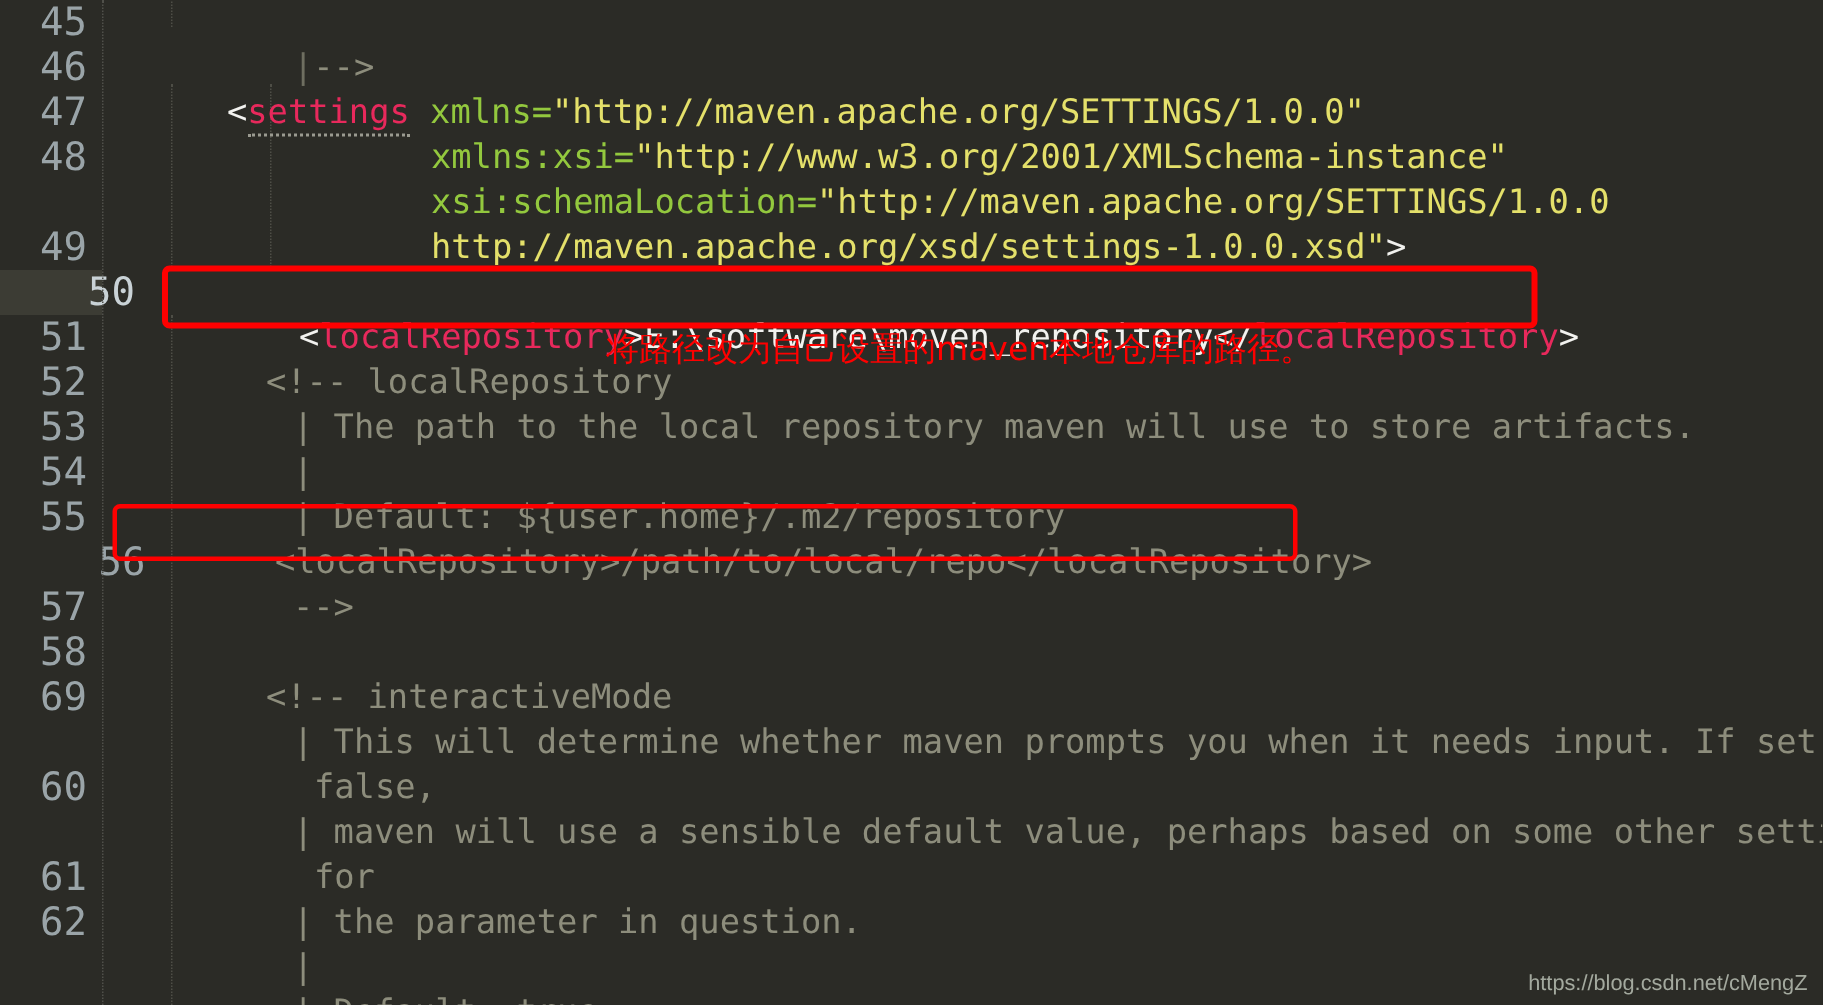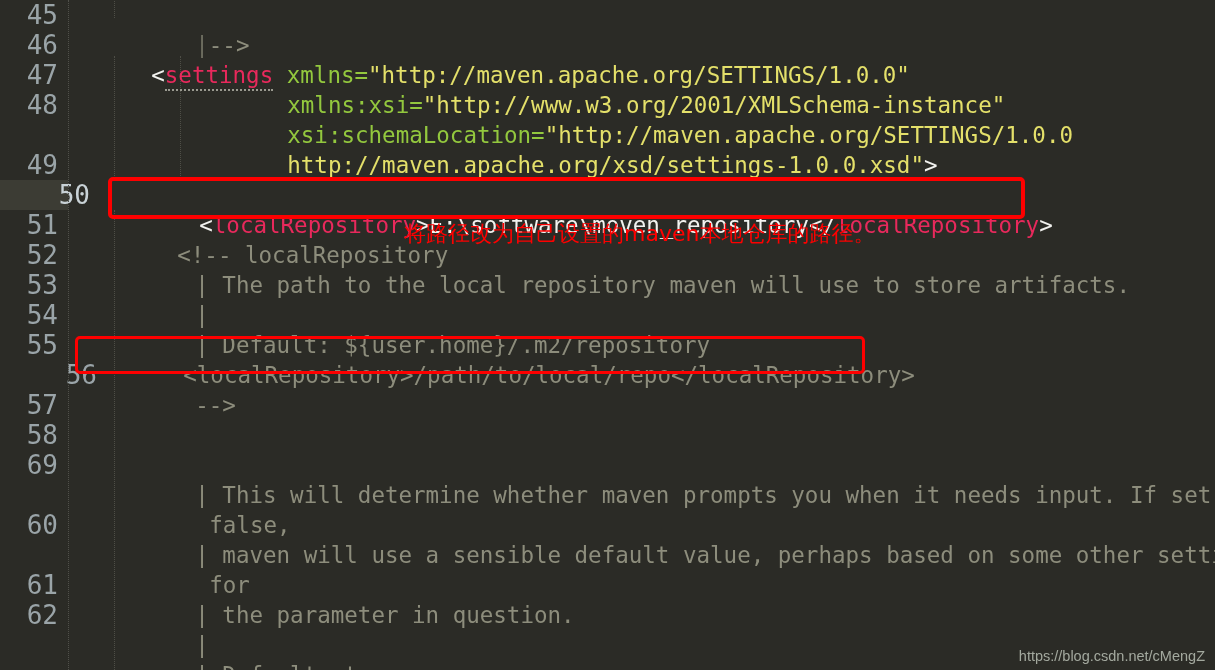--- a/index.html
+++ b/index.html
@@ -197,20 +197,23 @@
     </div>
 
     <div class="row" style="top:330px; left:24px;">
       <span class="c-comment">&lt;localRepository&gt;/path/to/local/repo&lt;/localRepository&gt;</span>
     </div>
 
     <div class="row" style="top:360px; left:36px;">
       <span class="c-comment">--&gt;</span>
     </div>
 
+    <div class="row" style="top:420px; left:18px;">
+      <span class="c-comment">&lt;!-- interactiveMode</span>
+    </div>
 
     <div class="row" style="top:450px; left:36px;">
       <span class="c-comment">| This will determine whether maven prompts you when it needs input. If set to</span>
     </div>
     <div class="row" style="top:480px; left:50px;">
       <span class="c-comment">false,</span>
     </div>
 
     <div class="row" style="top:510px; left:36px;">
       <span class="c-comment">| maven will use a sensible default value, perhaps based on some other setting,</span>

